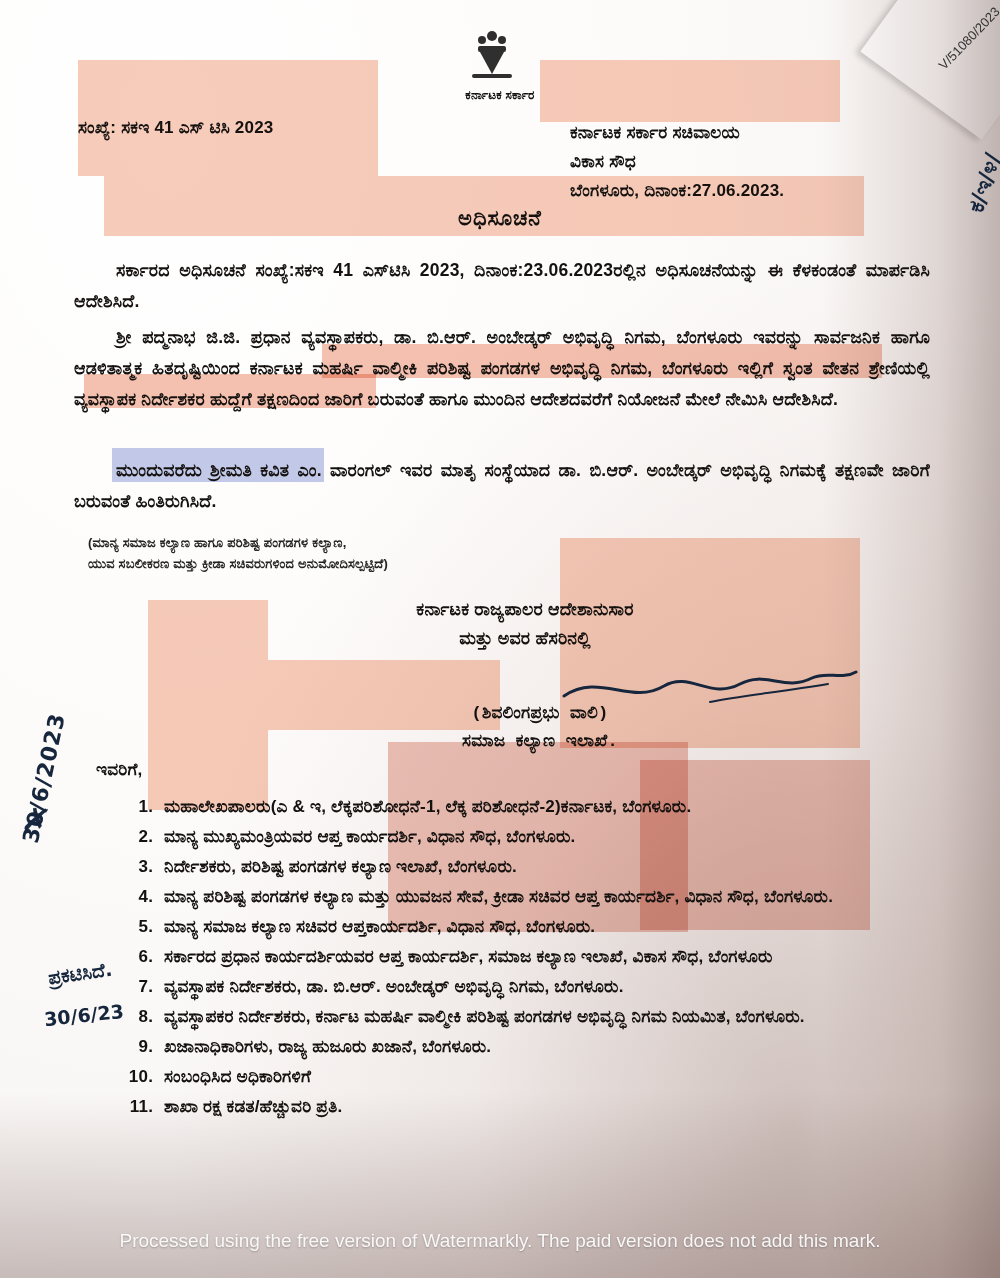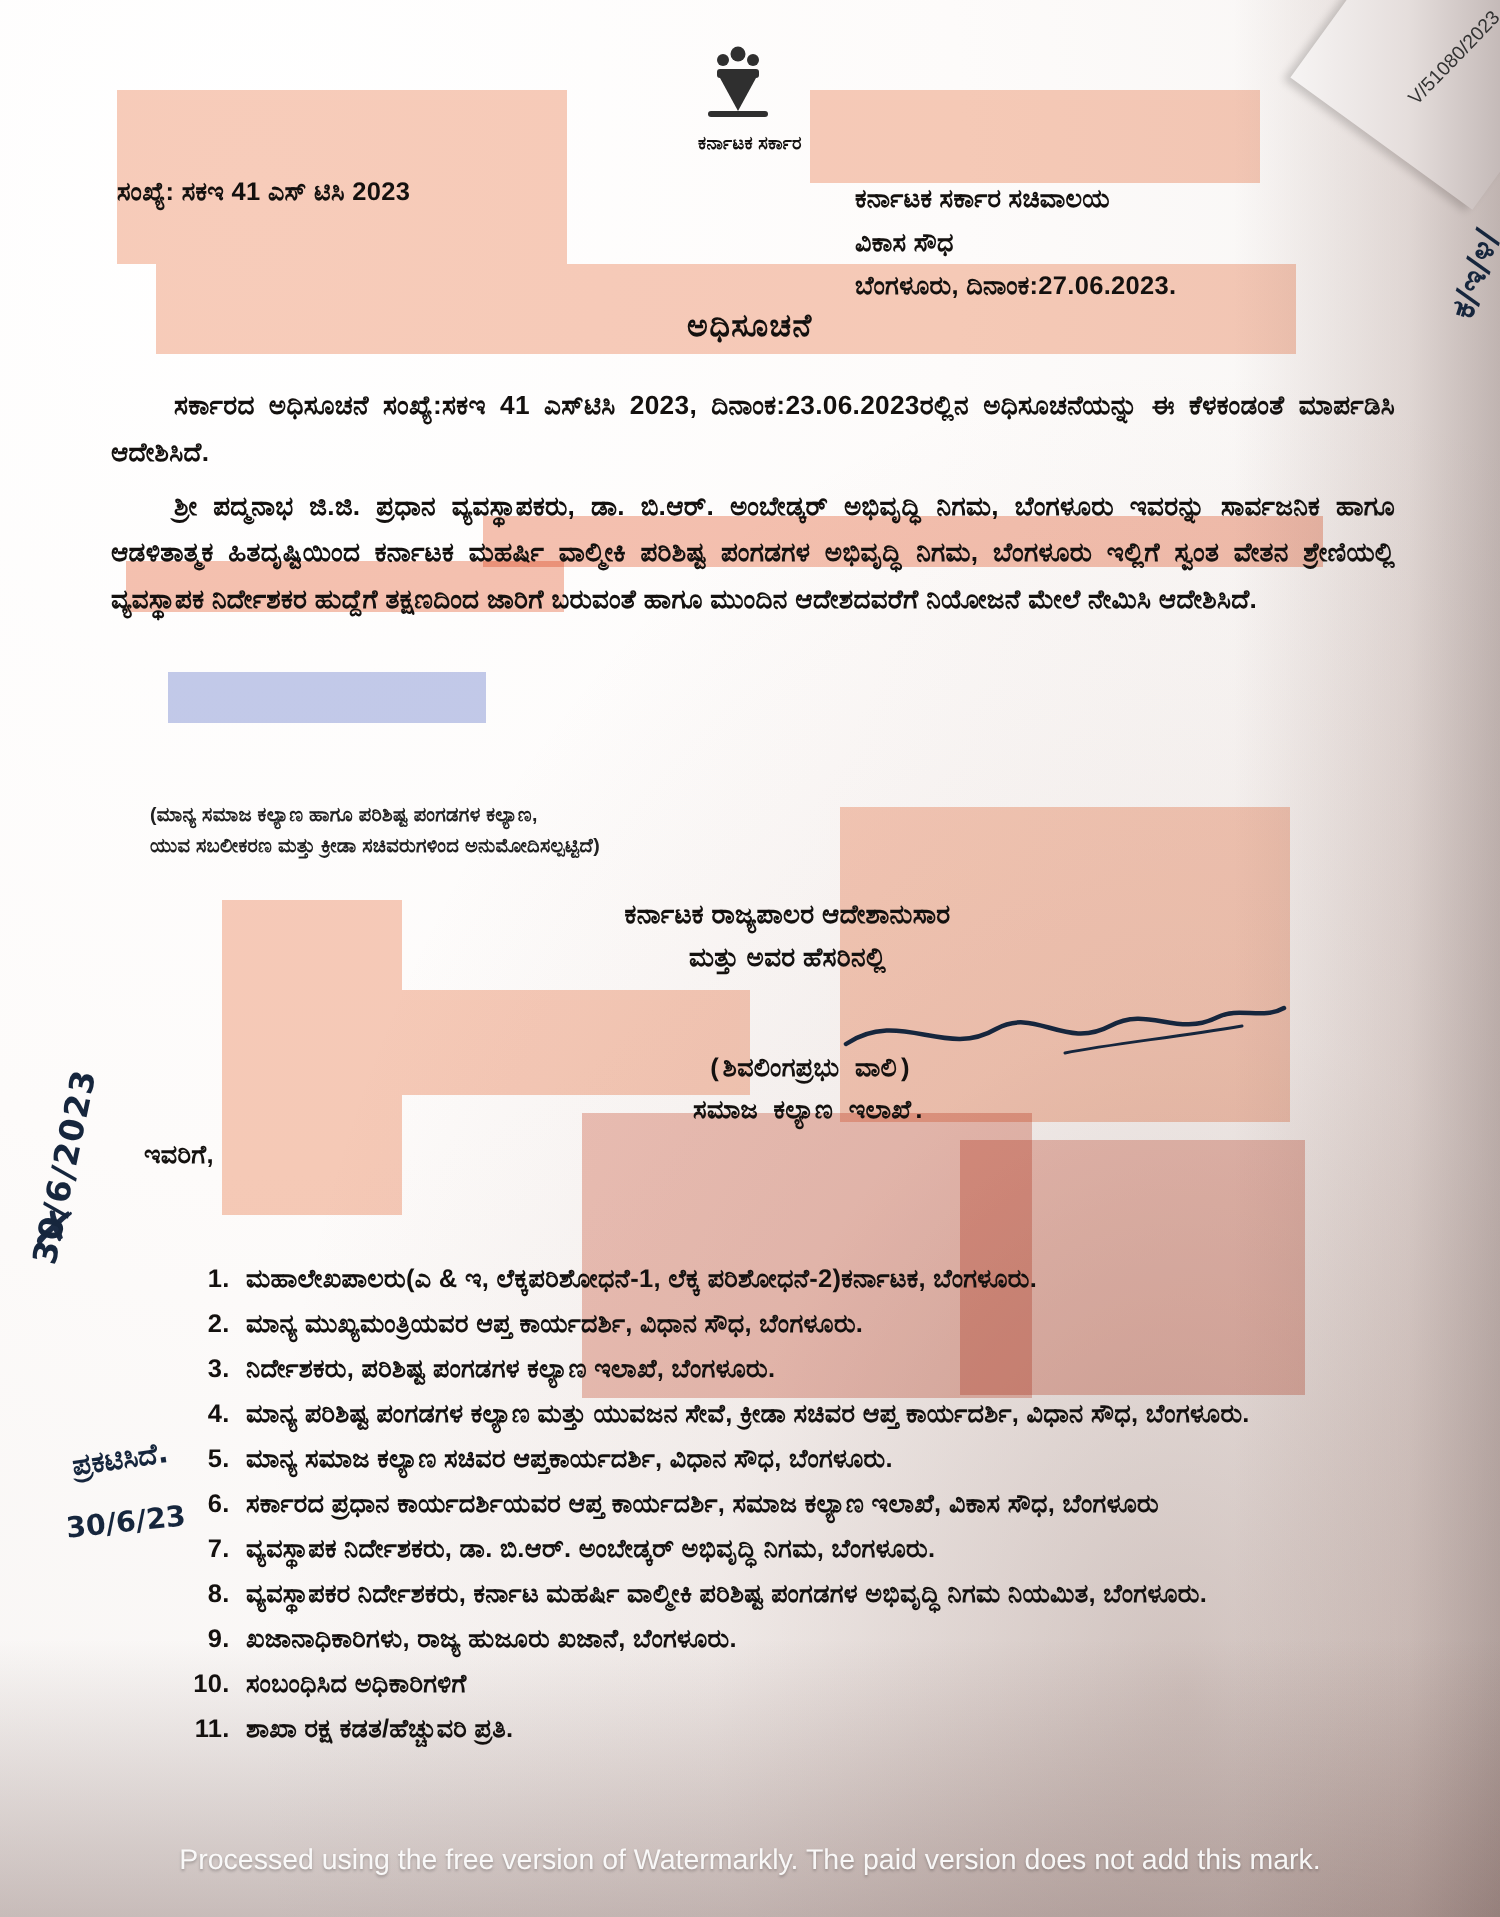--- a/index.html
+++ b/index.html
@@ -107,21 +107,21 @@
     line-height: 31px;
     text-align: justify;
     font-weight: 600;
   }
   .p1 { left: 74px; top: 255px; width: 856px; text-indent: 42px; }
   .p2 { left: 74px; top: 322px; width: 856px; text-indent: 42px; }
   .p3 { left: 74px; top: 455px; width: 856px; text-indent: 42px; }
 
   .approval {
     left: 88px; top: 532px; width: 600px;
-    font-size: 13px; line-height: 21px; font-weight: 600; color: #222; margin-left: 12px;
+    font-size: 13px; line-height: 21px; font-weight: 600; color: #222;
   }
 
   .order-by {
     left: 0; top: 595px; width: 1000px;
     text-align: center; font-size: 17.5px; line-height: 29px; font-weight: 600;
     padding-left: 50px; box-sizing: border-box;
   }
   .sign-name {
     left: 0; top: 700px; width: 1000px;
     text-align: center; font-size: 17px; line-height: 28px; font-weight: 600;
@@ -133,21 +133,21 @@
     color: #12202f;
     font-size: 40px;
   }
 
   .to-label { left: 96px; top: 760px; font-size: 17px; font-weight: 600; }
 
   ol.recipients {
     position: absolute;
     z-index: 4;
     left: 118px;
-    top: 838px;
+    top: 792px;
     width: 820px;
     margin: 0;
     padding: 0 0 0 40px;
     font-size: 17px;
     line-height: 29px;
     font-weight: 600;
   }
   ol.recipients li { margin: 0 0 1px 0; padding-left: 6px; }
 
   
@@ -247,20 +247,21 @@
   <div class="tl kn addr">
     <div>ಕರ್ನಾಟಕ ಸರ್ಕಾರ ಸಚಿವಾಲಯ</div>
     <div>ವಿಕಾಸ ಸೌಧ</div>
     <div>ಬೆಂಗಳೂರು, ದಿನಾಂಕ:27.06.2023.</div>
   </div>
 
   <div class="tl kn title">ಅಧಿಸೂಚನೆ</div>
 
   <div class="tl kn para p1">ಸರ್ಕಾರದ ಅಧಿಸೂಚನೆ ಸಂಖ್ಯೆ:ಸಕಇ 41 ಎಸ್‌ಟಿಸಿ 2023, ದಿನಾಂಕ:23.06.2023ರಲ್ಲಿನ ಅಧಿಸೂಚನೆಯನ್ನು ಈ ಕೆಳಕಂಡಂತೆ ಮಾರ್ಪಡಿಸಿ ಆದೇಶಿಸಿದೆ.</div>
   <div class="tl kn para p2">ಶ್ರೀ ಪದ್ಮನಾಭ ಜಿ.ಜಿ. ಪ್ರಧಾನ ವ್ಯವಸ್ಥಾಪಕರು, ಡಾ. ಬಿ.ಆರ್. ಅಂಬೇಡ್ಕರ್ ಅಭಿವೃದ್ಧಿ ನಿಗಮ, ಬೆಂಗಳೂರು ಇವರನ್ನು ಸಾರ್ವಜನಿಕ ಹಾಗೂ ಆಡಳಿತಾತ್ಮಕ ಹಿತದೃಷ್ಟಿಯಿಂದ ಕರ್ನಾಟಕ ಮಹರ್ಷಿ ವಾಲ್ಮೀಕಿ ಪರಿಶಿಷ್ಟ ಪಂಗಡಗಳ ಅಭಿವೃದ್ಧಿ ನಿಗಮ, ಬೆಂಗಳೂರು ಇಲ್ಲಿಗೆ ಸ್ವಂತ ವೇತನ ಶ್ರೇಣಿಯಲ್ಲಿ ವ್ಯವಸ್ಥಾಪಕ ನಿರ್ದೇಶಕರ ಹುದ್ದೆಗೆ ತಕ್ಷಣದಿಂದ ಜಾರಿಗೆ ಬರುವಂತೆ ಹಾಗೂ ಮುಂದಿನ ಆದೇಶದವರೆಗೆ ನಿಯೋಜನೆ ಮೇಲೆ ನೇಮಿಸಿ ಆದೇಶಿಸಿದೆ.</div>
+  <div class="tl kn para p3">ಮುಂದುವರೆದು ಶ್ರೀಮತಿ ಕವಿತ ಎಂ. ವಾರಂಗಲ್ ಇವರ ಮಾತೃ ಸಂಸ್ಥೆಯಾದ ಡಾ. ಬಿ.ಆರ್. ಅಂಬೇಡ್ಕರ್ ಅಭಿವೃದ್ಧಿ ನಿಗಮಕ್ಕೆ ತಕ್ಷಣವೇ ಜಾರಿಗೆ ಬರುವಂತೆ ಹಿಂತಿರುಗಿಸಿದೆ.</div>
 
   <div class="tl kn approval">
     <div>(ಮಾನ್ಯ ಸಮಾಜ ಕಲ್ಯಾಣ ಹಾಗೂ ಪರಿಶಿಷ್ಟ ಪಂಗಡಗಳ ಕಲ್ಯಾಣ,</div>
     <div>ಯುವ ಸಬಲೀಕರಣ ಮತ್ತು ಕ್ರೀಡಾ ಸಚಿವರುಗಳಿಂದ ಅನುಮೋದಿಸಲ್ಪಟ್ಟಿದೆ)</div>
   </div>
 
   <div class="tl kn order-by">
     <div>ಕರ್ನಾಟಕ ರಾಜ್ಯಪಾಲರ ಆದೇಶಾನುಸಾರ</div>
     <div>ಮತ್ತು ಅವರ ಹೆಸರಿನಲ್ಲಿ</div>
   </div>

